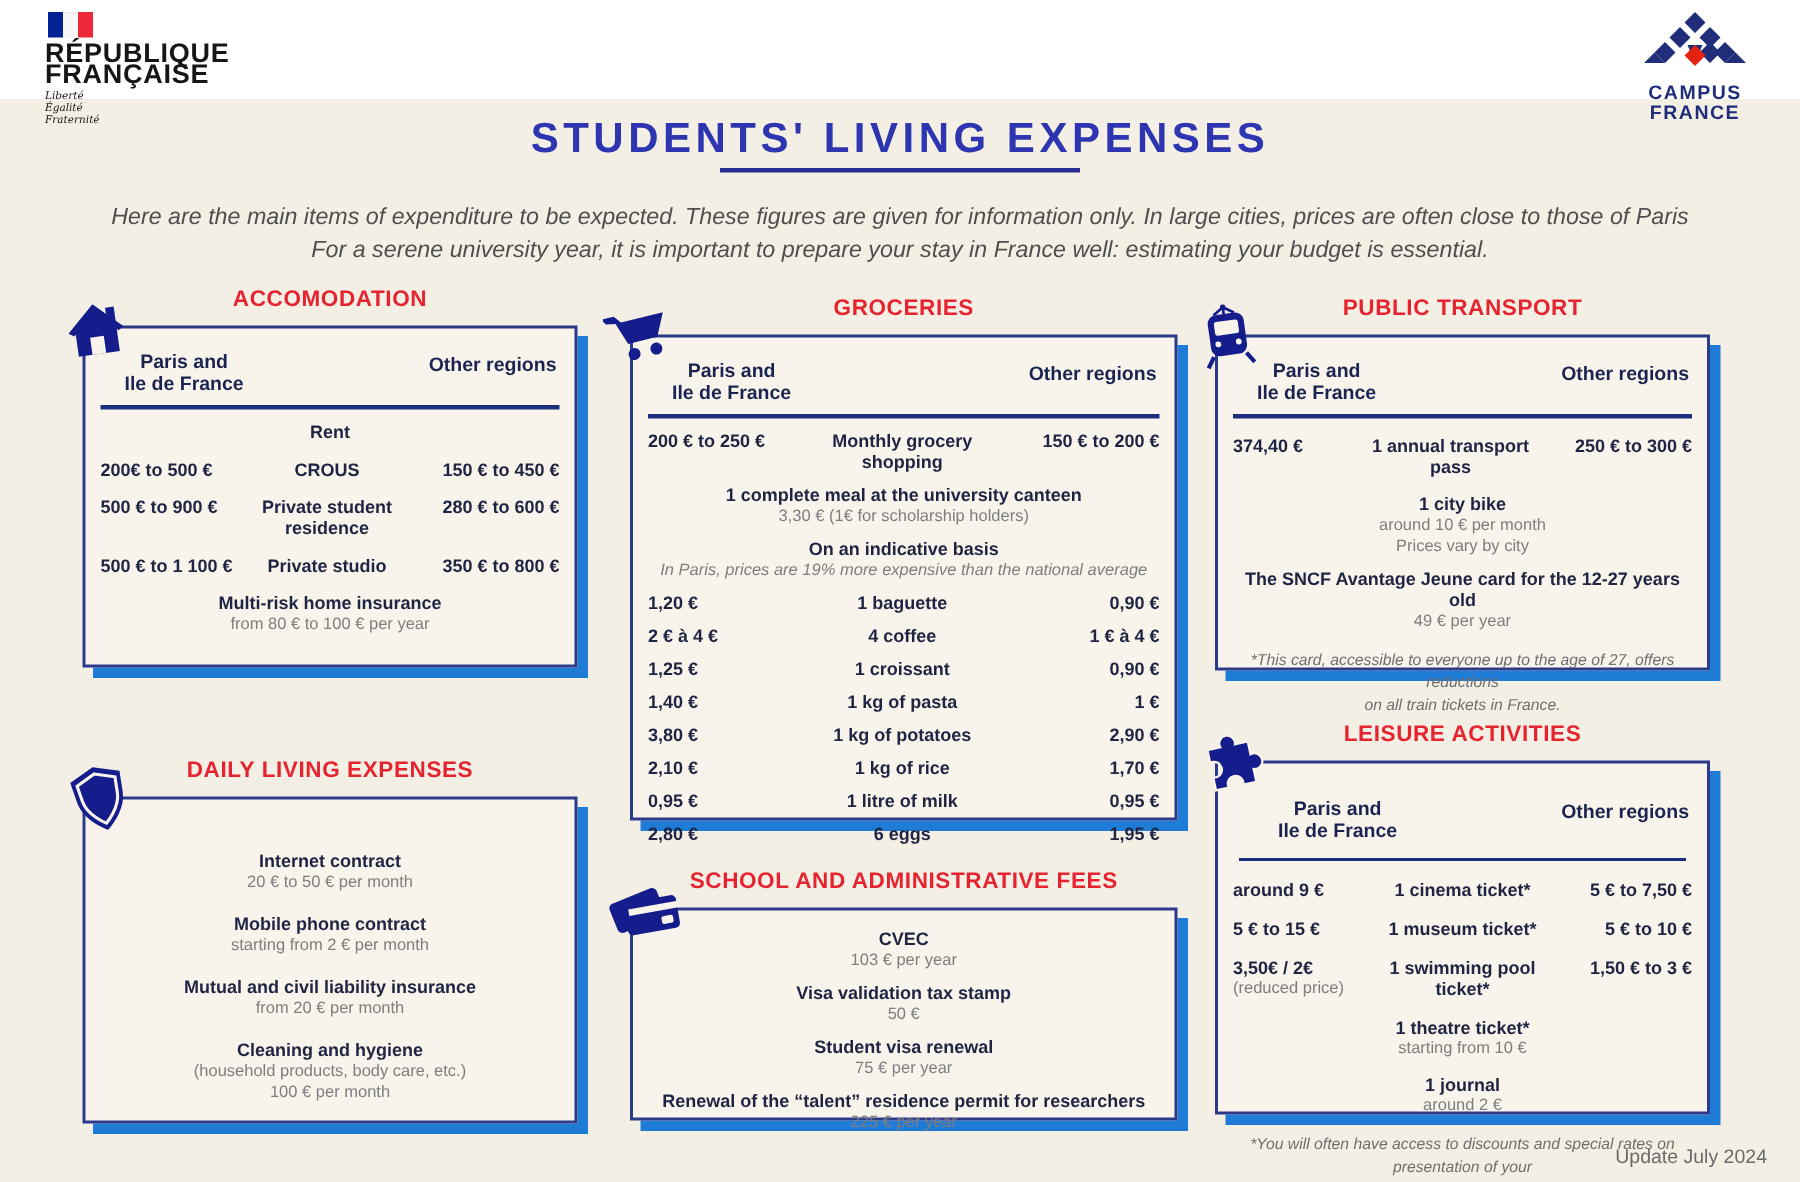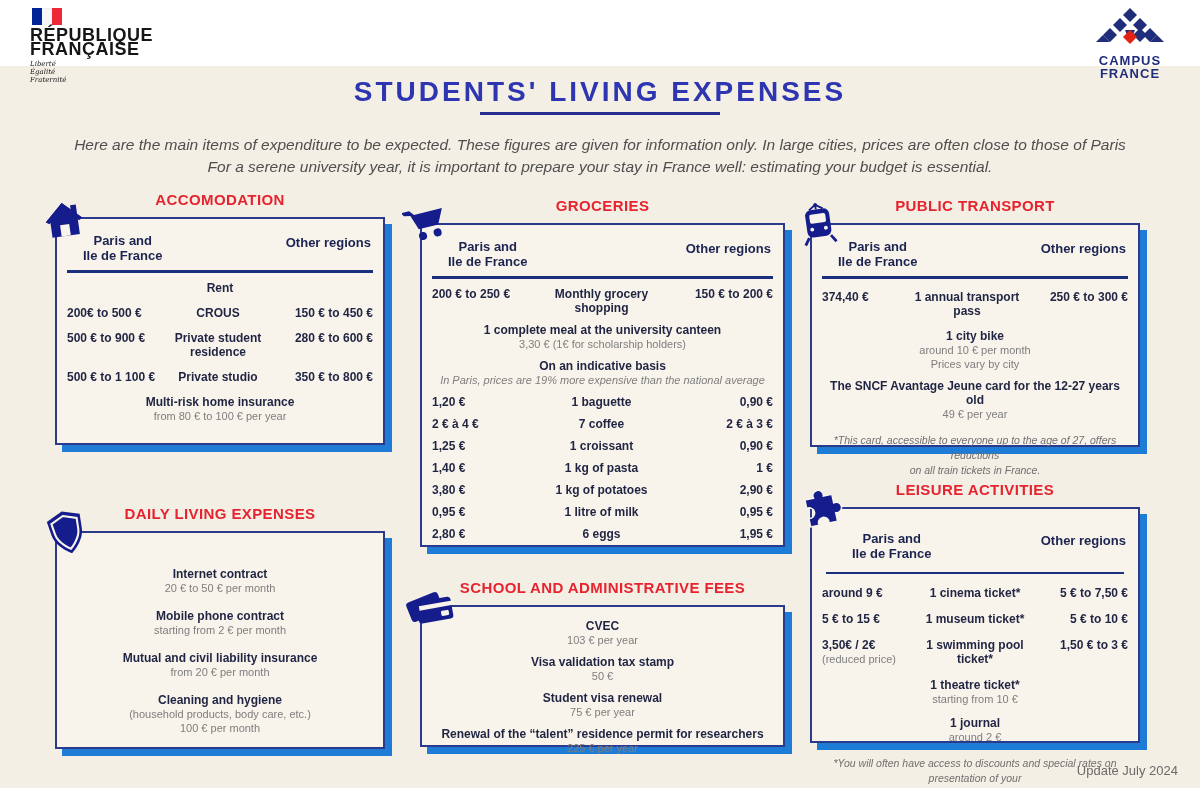--- a/index.html
+++ b/index.html
@@ -178,37 +178,42 @@
       <span class="nt">On an indicative basis</span>
       <span class="sub ital">In Paris, prices are 19% more expensive than the national average</span>
     </div>
     <div class="row3">
       <span class="pv">1,20 €</span>
       <span class="lbl">1 baguette</span>
       <span class="ov">0,90 €</span>
     </div>
     <div class="row3">
       <span class="pv">2 € à 4 €</span>
-      <span class="lbl">7 coffee</span>
-      <span class="ov">2 € à 3 €</span>
+      <span class="lbl">4 coffee</span>
+      <span class="ov">1 € à 4 €</span>
     </div>
     <div class="row3">
       <span class="pv">1,25 €</span>
       <span class="lbl">1 croissant</span>
       <span class="ov">0,90 €</span>
     </div>
     <div class="row3">
       <span class="pv">1,40 €</span>
       <span class="lbl">1 kg of pasta</span>
       <span class="ov">1 €</span>
     </div>
     <div class="row3">
       <span class="pv">3,80 €</span>
       <span class="lbl">1 kg of potatoes</span>
       <span class="ov">2,90 €</span>
+    </div>
+    <div class="row3">
+      <span class="pv">2,10 €</span>
+      <span class="lbl">1 kg of rice</span>
+      <span class="ov">1,70 €</span>
     </div>
     <div class="row3">
       <span class="pv">0,95 €</span>
       <span class="lbl">1 litre of milk</span>
       <span class="ov">0,95 €</span>
     </div>
     <div class="row3">
       <span class="pv">2,80 €</span>
       <span class="lbl">6 eggs</span>
       <span class="ov">1,95 €</span>

